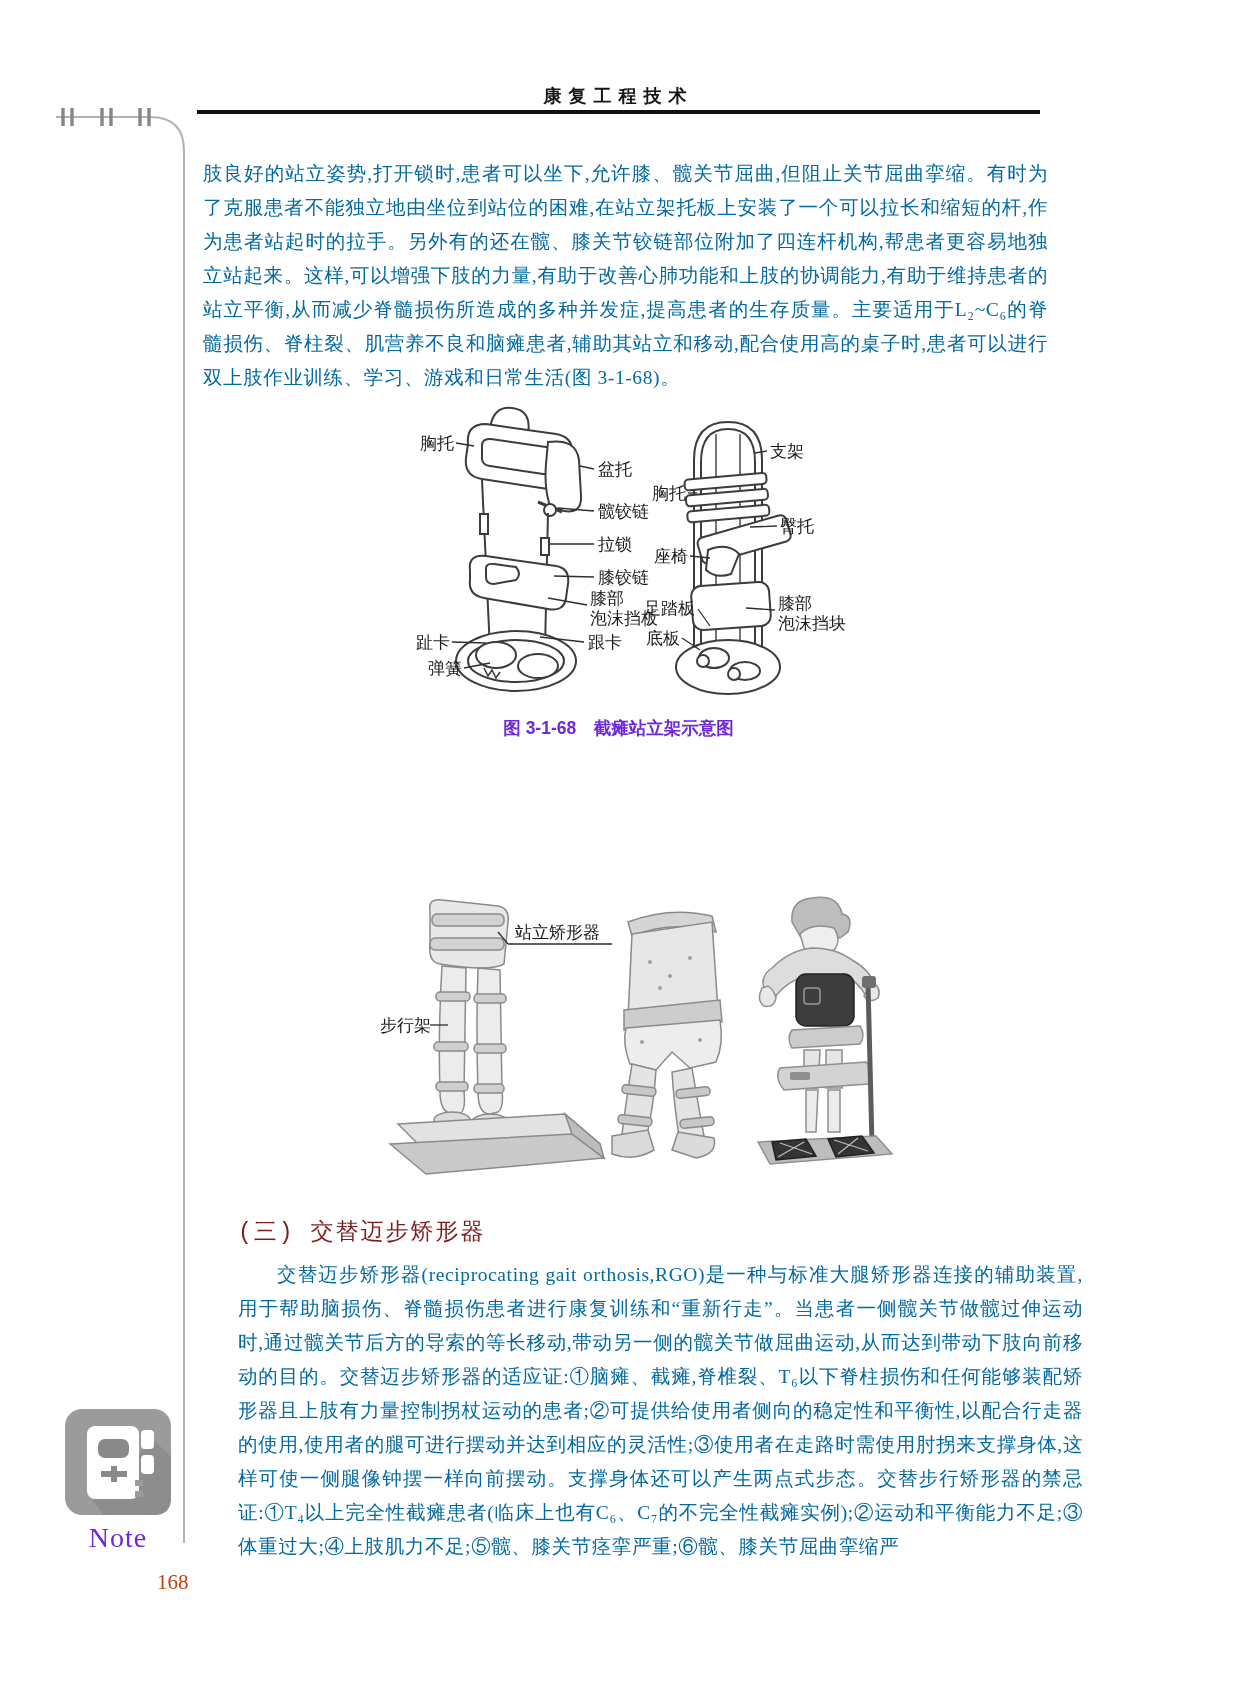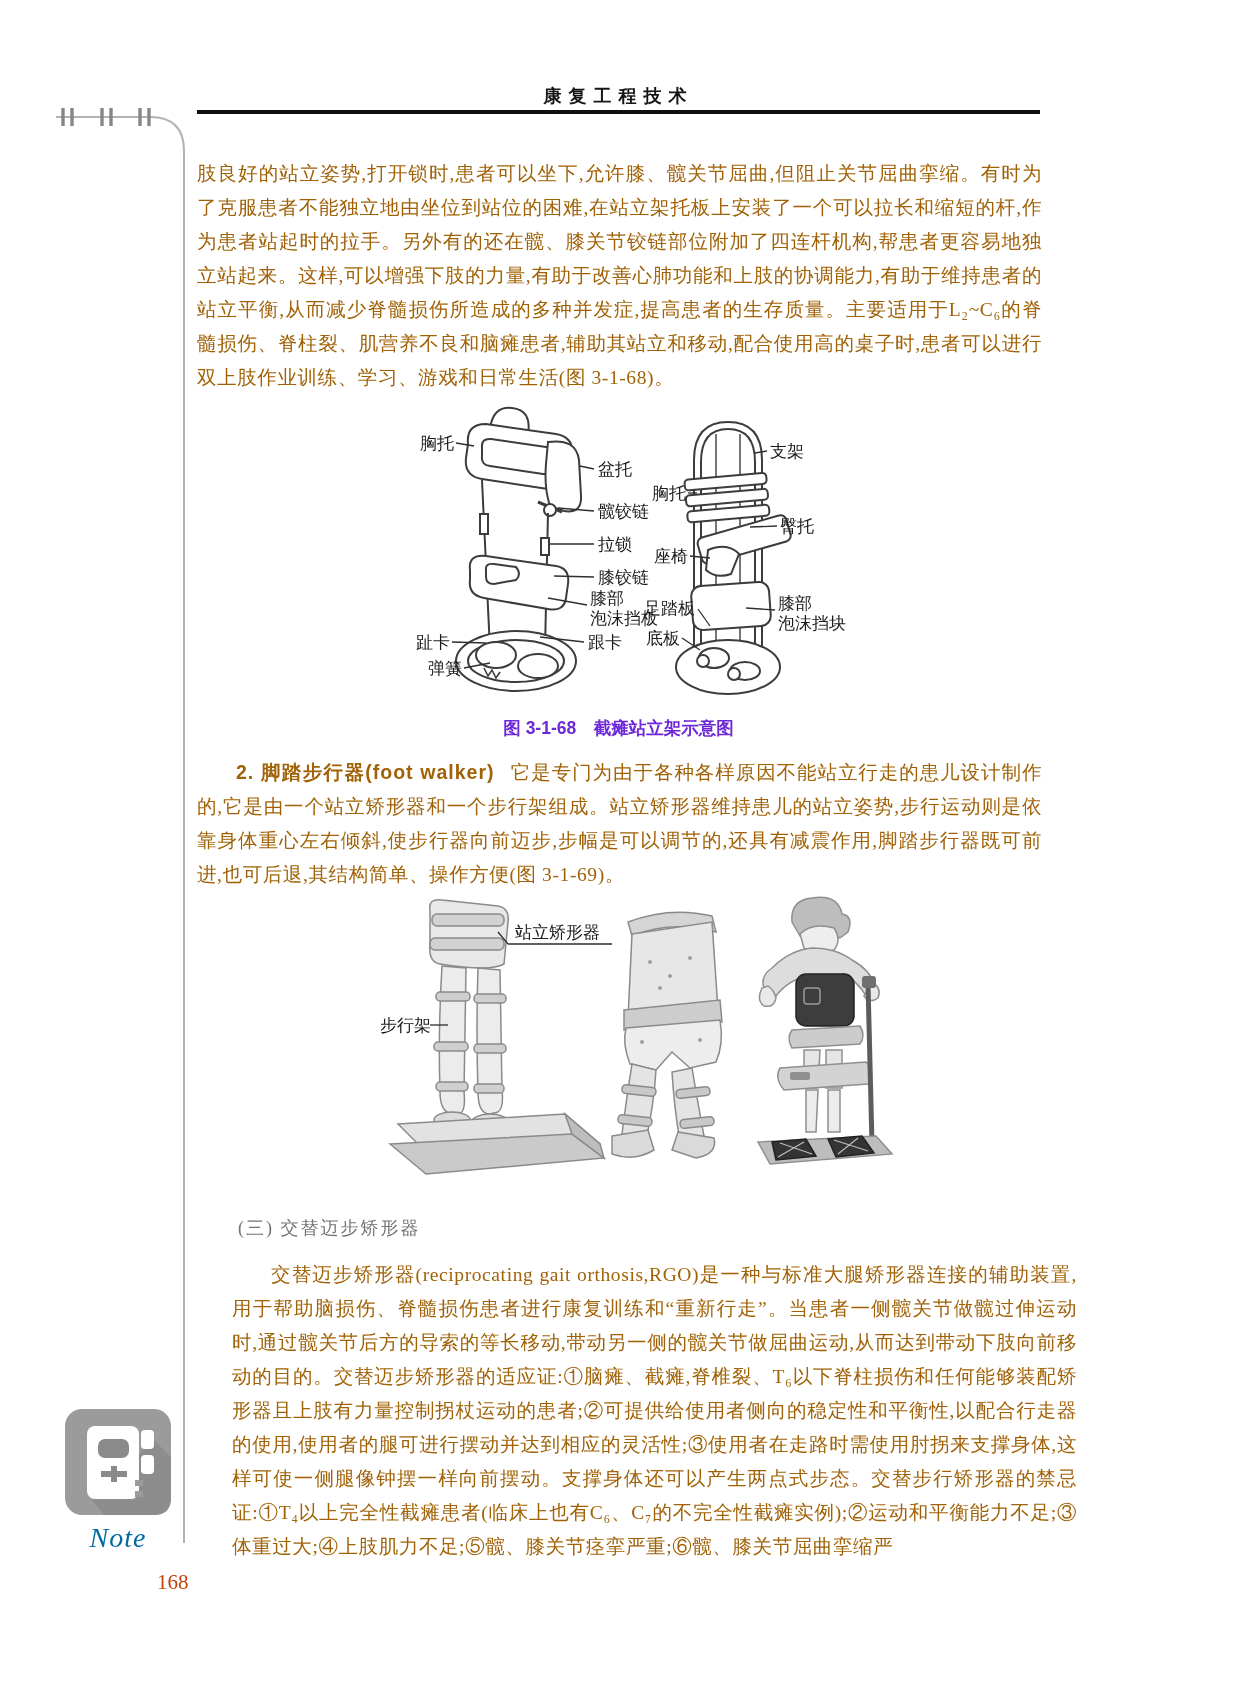--- a/index.html
+++ b/index.html
@@ -6,42 +6,42 @@
   #page{position:relative;width:1245px;height:1688px;background:#ffffff;overflow:hidden;
         font-family:"Liberation Serif",serif;color:#1d1d1d;}
   
   #ornament{position:absolute;left:48px;top:98px;}
   
   .hdr-title{position:absolute;left:197px;top:84px;width:843px;text-align:center;
         font-family:"Liberation Sans",sans-serif;font-size:18px;font-weight:600;
         letter-spacing:7px;color:#151515;}
   .hdr-rule{position:absolute;left:197px;top:110px;width:843px;height:4px;background:#101010;}
   
-  .para{position:absolute;left:197px;width:845px;font-size:19.5px;line-height:34px;
-        letter-spacing:0.6px;text-align:justify;text-justify:inter-character;color:#a16207;}
+  .para{position:absolute;left:203px;width:845px;font-size:19.5px;line-height:34px;
+        letter-spacing:0.6px;text-align:justify;text-justify:inter-character;color:#0369a1;}
   #para1{top:157px;}
   #para2{top:755px;text-indent:2em;}
   #para3{top:1258px;text-indent:2em;margin-left:35px;}
   .lead-bold{font-weight:bold;font-family:"Liberation Sans",sans-serif;margin-right:16px;letter-spacing:1px;}
   
   .fig-caption{position:absolute;left:197px;width:843px;text-align:center;
         font-family:"Liberation Sans",sans-serif;font-weight:bold;font-size:17.5px;color:#6d28d9;}
   #cap68{top:716px;}
   #cap69{top:1176px;}
   
-  #sec3-heading{position:absolute;left:238px;top:1216px;font-family:Liberation Serif, serif;
-        font-weight:400;font-size:18px;letter-spacing:2px;color:#737373;}
+  #sec3-heading{position:absolute;left:238px;top:1216px;font-family:Liberation Mono, monospace;
+        font-weight:400;font-size:23px;letter-spacing:2px;color:#7f1d1d;}
   
   #fig68{position:absolute;left:398px;top:398px;}
   #fig69{position:absolute;left:360px;top:892px;}
   .fig-label{font-size:17px;font-family:"Liberation Serif",serif;fill:#1b1b1b;}
   .ptr{stroke:#2e2e2e;stroke-width:1.3;}
   
   #note-block{position:absolute;left:58px;top:1408px;width:120px;text-align:center;}
-  #note-word{font-family:"Liberation Serif",serif;font-style:italic;font-size:28px;color:#0369a1;
+  #note-word{font-family:"Liberation Serif",serif;font-size:28px;color:#6d28d9;
         margin-top:2px;letter-spacing:1px;}
   #page-num{position:absolute;left:157px;top:1570px;font-size:21px;color:#c2410c;
         font-family:"Liberation Serif",serif;}
 </style>
 </head>
 <body>
 
 <div id="page">
 
   <svg id="ornament" width="145" height="1455" viewBox="0 0 145 1455">
@@ -136,23 +136,20 @@
       <line class="ptr" x1="300" y1="211" x2="312" y2="228"></line>
       <text class="fig-label" x="380" y="211">膝部</text>
       <text class="fig-label" x="380" y="231">泡沫挡块</text>
       <line class="ptr" x1="377" y1="212" x2="348" y2="210"></line>
       <text class="fig-label" x="248" y="246">底板</text>
       <line class="ptr" x1="284" y1="240" x2="302" y2="252"></line>
     </g>
   </svg>
   <div class="fig-caption" id="cap68">图 3-1-68　截瘫站立架示意图</div>
 
-  <div class="para" id="para2">
-    <span class="lead-bold">2. 脚踏步行器(foot walker)</span><span>它是专门为由于各种各样原因不能站立行走的患儿设计制作的,它是由一个站立矫形器和一个步行架组成。站立矫形器维持患儿的站立姿势,步行运动则是依靠身体重心左右倾斜,使步行器向前迈步,步幅是可以调节的,还具有减震作用,脚踏步行器既可前进,也可后退,其结构简单、操作方便(图 3-1-69)。</span>
-  </div>
 
   <svg id="fig69" width="540" height="290" viewBox="0 0 540 290">
 
     <g stroke="#8a8a8a" stroke-width="1.5">
       <path d="M88,55 L100,238" stroke="#9a9a9a" stroke-width="5" fill="none"></path>
       <path d="M70,18 Q68,6 82,8 L138,14 Q150,16 148,30 L144,72 Q130,80 80,72 Q68,70 70,52 Z" fill="#e8e8e8"></path>
       <rect x="72" y="22" width="72" height="12" rx="5" fill="#d2d2d2"></rect>
       <rect x="70" y="46" width="74" height="12" rx="5" fill="#d2d2d2"></rect>
       <path d="M82,74 Q78,140 80,200 Q80,220 92,222 L100,222 Q106,218 104,200 L106,76 Z" fill="#ececec"></path>
       <path d="M118,76 Q116,140 118,200 Q118,222 130,222 L138,220 Q144,216 142,198 L140,78 Z" fill="#ececec"></path>

